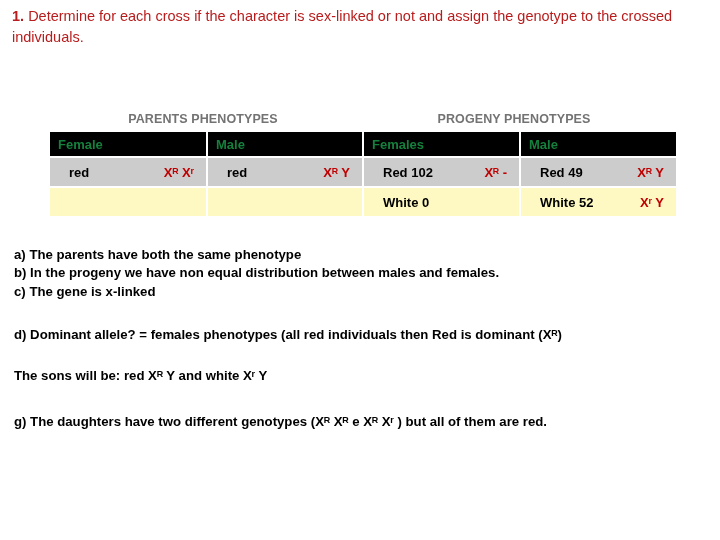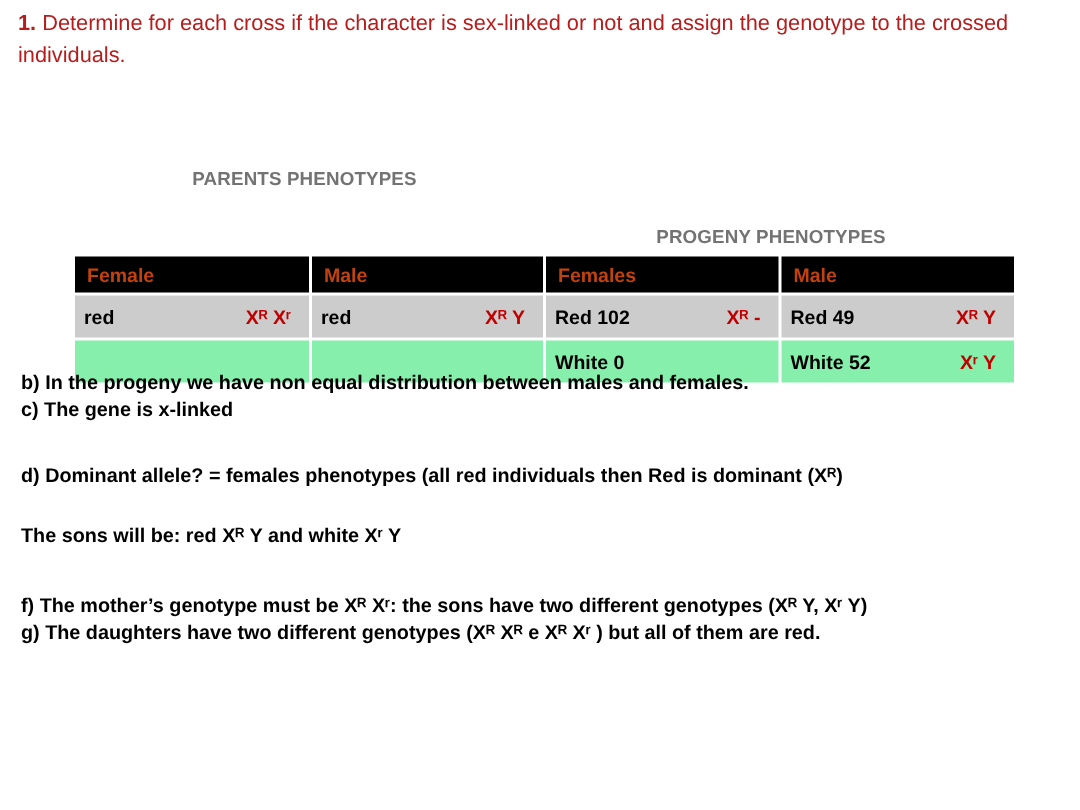--- a/index.html
+++ b/index.html
@@ -48,57 +48,56 @@
     font-weight: bold;
     letter-spacing: 0.1px;
     text-align: center;
     color: #737373;
   }
   .group-title.parents {
     width: 310px;
   }
   .group-title.progeny {
     width: 312px;
-    margin-top: 39px;
   }
 
   table.pheno {
     border-collapse: separate;
     border-spacing: 2px 2px;
     width: 622px;
     table-layout: fixed;
   }
   table.pheno th,
   table.pheno td {
     padding: 0;
     margin: 0;
     vertical-align: middle;
   }
   table.pheno th {
     background: #000000;
-    color: #c2410c;
+    color: #15803d;
     font-size: 13px;
     font-weight: bold;
     text-align: left;
     height: 24px;
     padding-left: 8px;
   }
   table.pheno td {
     height: 28px;
     font-size: 13px;
     font-weight: bold;
-    padding-left: 6px;
+    padding-left: 19px;
     padding-right: 8px;
     text-align: center;
   }
   tr.row-a td {
     background: #cccccc;
   }
   tr.row-b td {
-    background: #86efac;
+    background: #fef9c3;
   }
 
   .cell-inner {
     display: flex;
     align-items: baseline;
     justify-content: space-between;
     width: 100%;
   }
   .cell-pheno {
     white-space: nowrap;
@@ -217,26 +216,26 @@
             <span class="cell-geno">Xʳ Y</span>
           </span>
         </td>
       </tr>
     </tbody>
   </table>
 </div>
 
 <div class="answers">
   <div class="blk-abc">
+    <p>a) The parents have both the same phenotype</p>
     <p>b) In the progeny we have non equal distribution between males and females.</p>
     <p>c) The gene is x-linked</p>
   </div>
   <div class="blk-d">
     <p>d) Dominant allele? = females phenotypes (all red individuals then Red is dominant (Xᴿ)</p>
   </div>
   <div class="blk-e">
     <p>The sons will be: red  Xᴿ Y  and white Xʳ Y</p>
   </div>
   <div class="blk-f">
-    <p>f) The mother’s genotype must be Xᴿ Xʳ: the sons have two different genotypes (Xᴿ Y, Xʳ Y)</p>
     <p>g) The daughters have two different genotypes (Xᴿ Xᴿ e Xᴿ Xʳ ) but all of them are red.</p>
   </div>
 </div>
 
 </body></html>

